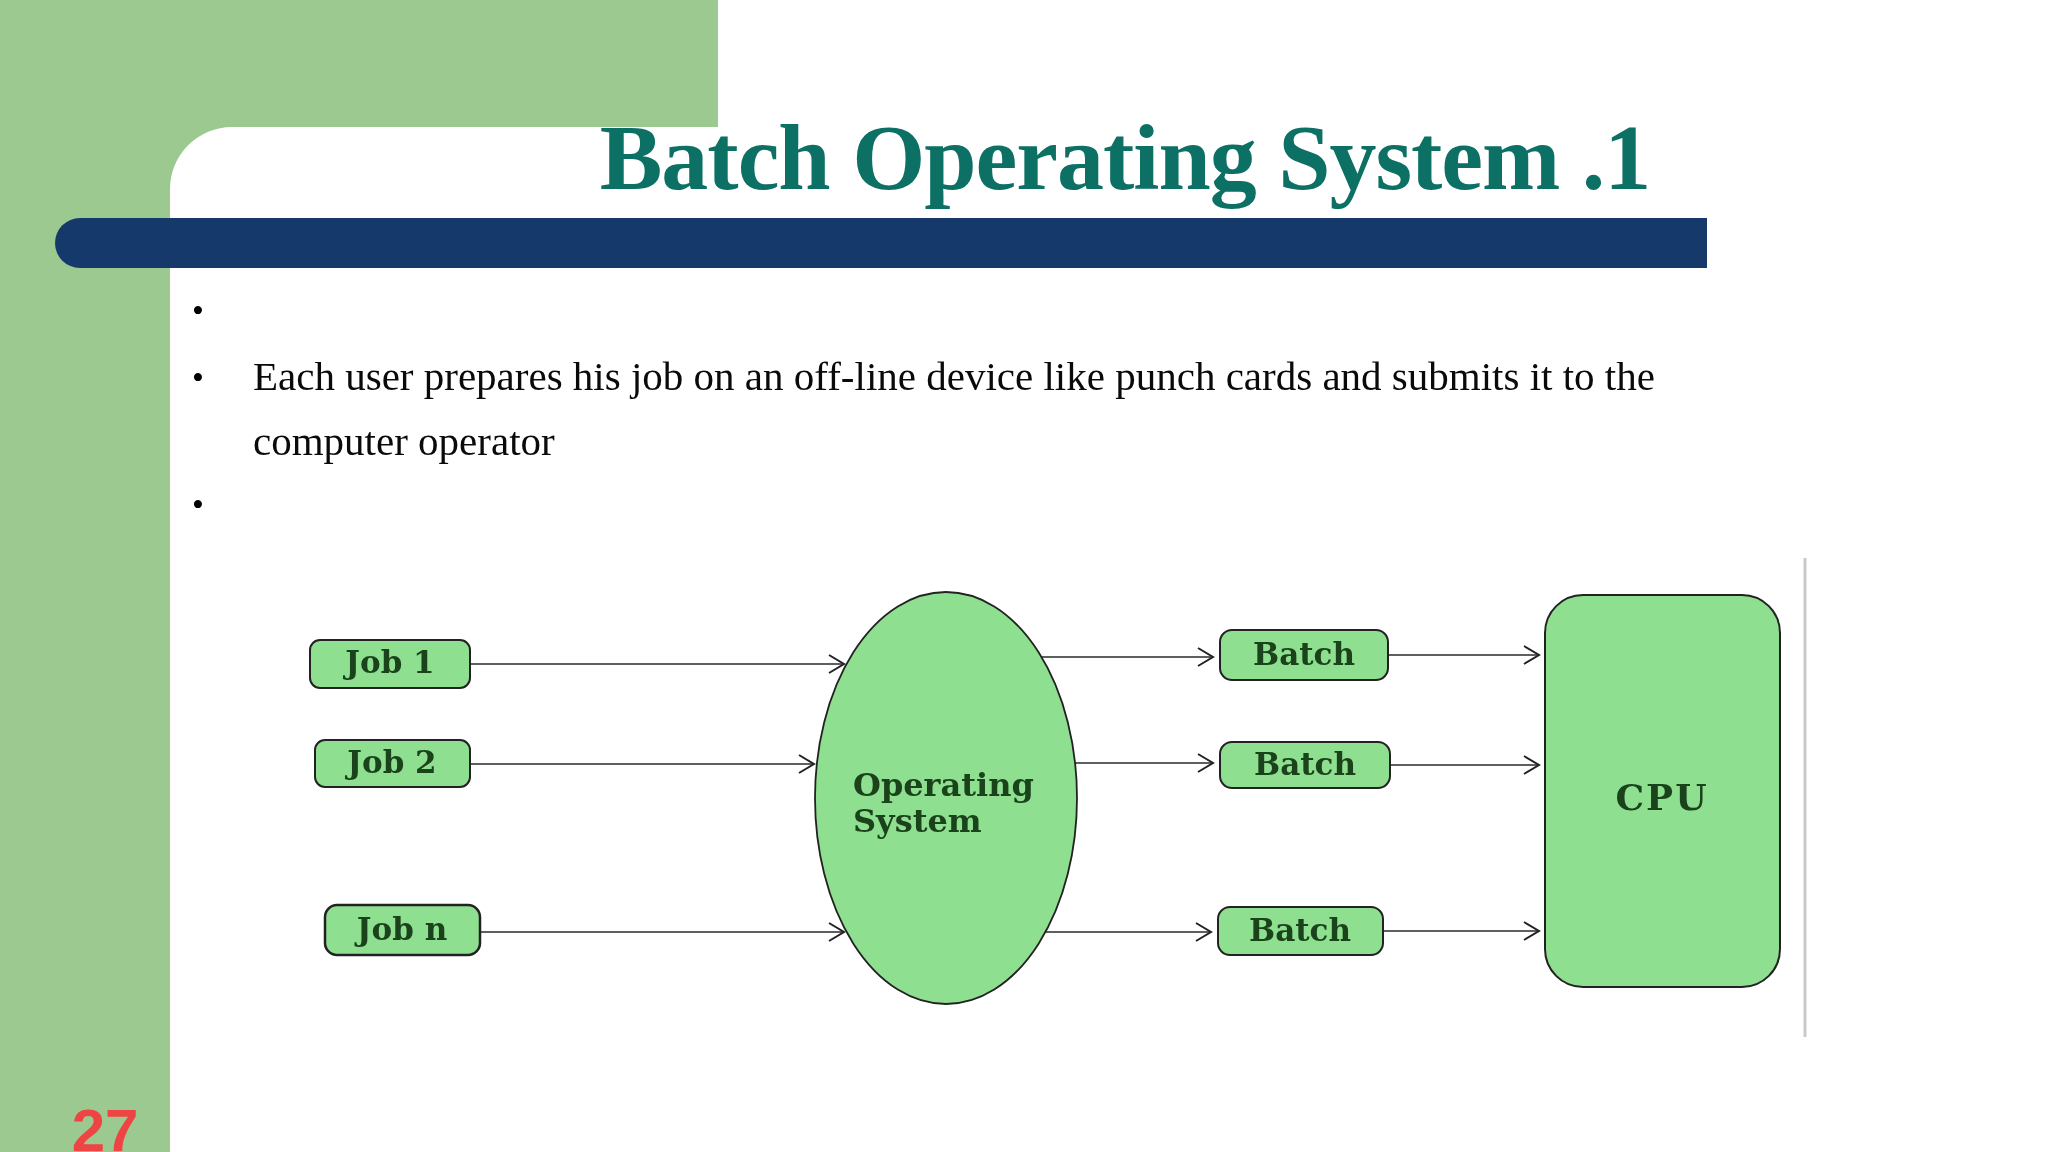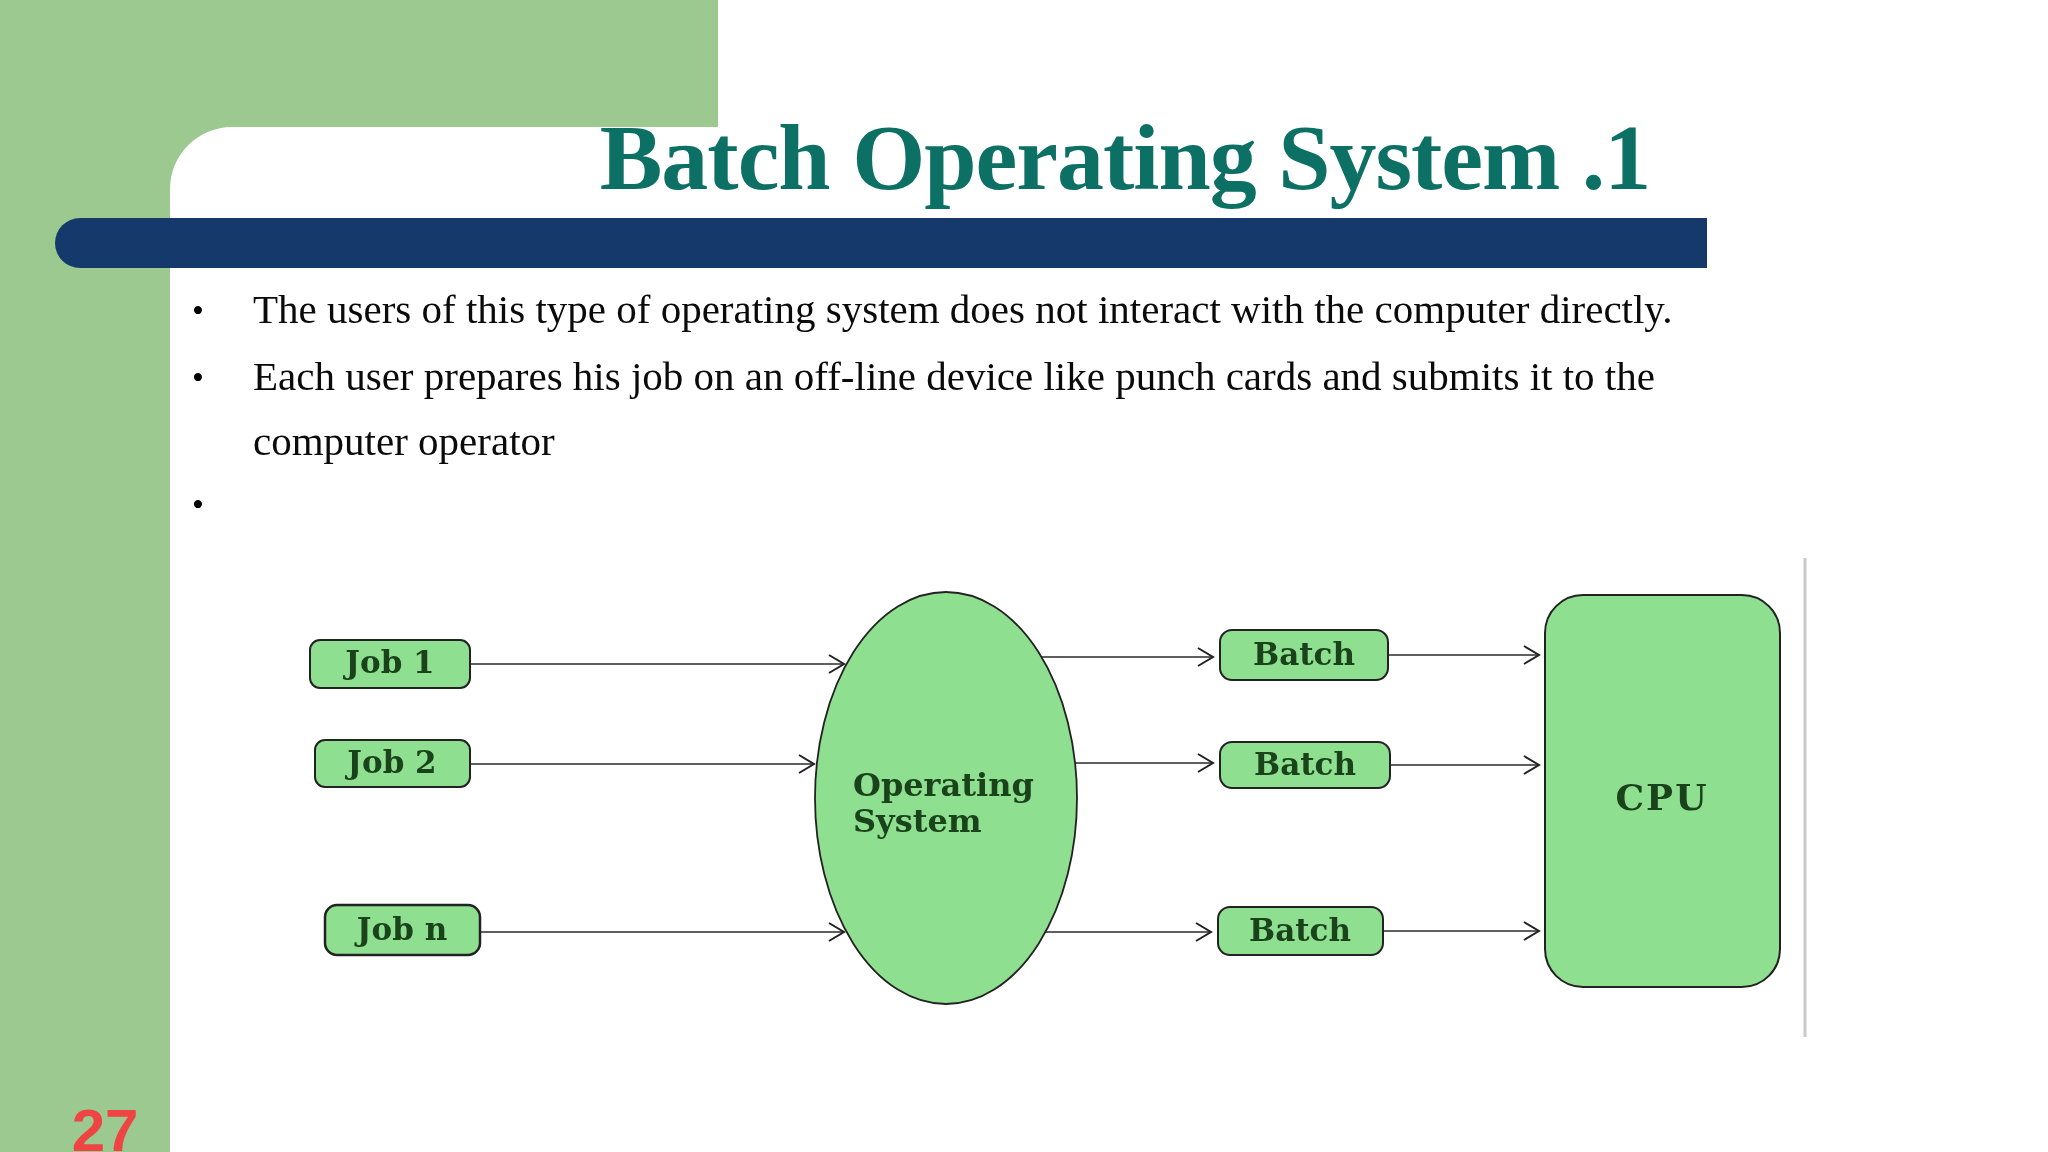--- a/index.html
+++ b/index.html
@@ -39,21 +39,20 @@
   <div class="top-green"></div>
   <div class="corner-green"></div>
   <div class="sidebar"></div>
 
   <div class="card"></div>
 
   <div class="title">Batch Operating System .1</div>
   <div class="navy-bar"></div>
 
   <span class="bullet-dot" style="top:292px">•</span>
-  <div class="bline" style="top:285px">The users of this type of operating system does not interact with the computer directly.</div>
 
   <span class="bullet-dot" style="top:359px">•</span>
   <div class="bline" style="top:352px">Each user prepares his job on an off-line device like punch cards and submits it to the</div>
   <div class="bline" style="top:417px">computer operator</div>
 
   <span class="bullet-dot" style="top:486px">•</span>
 
   <svg class="diagram" viewBox="0 0 1620 505">
     <defs>
       <marker id="arr" viewBox="-18 -12 36 24" markerWidth="36" markerHeight="24" refX="0" refY="0" orient="auto" markerUnits="userSpaceOnUse">

